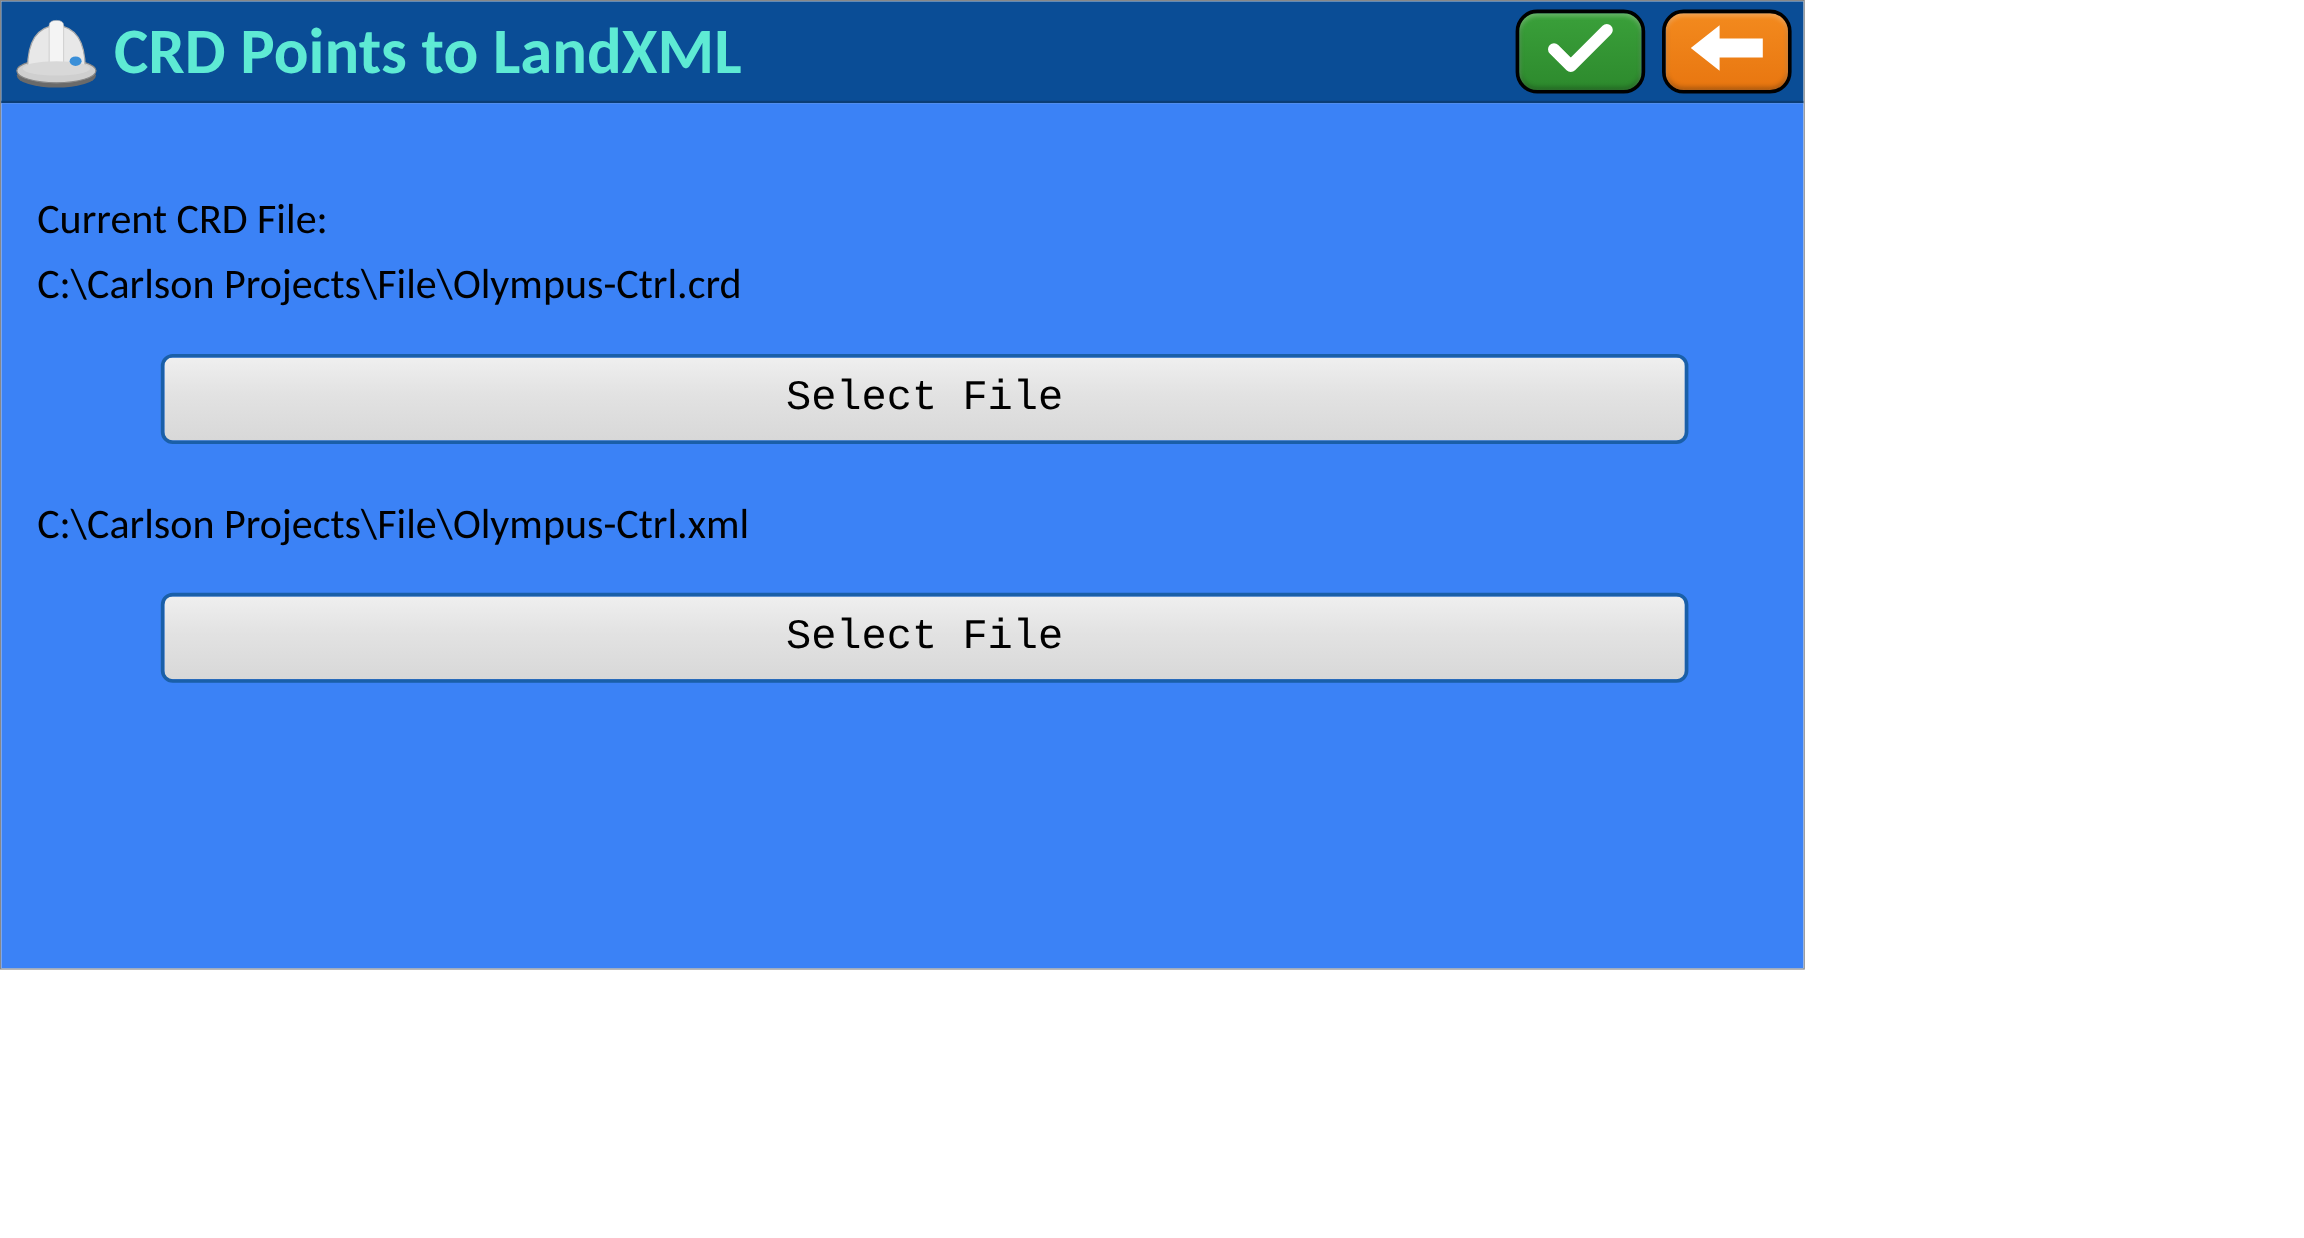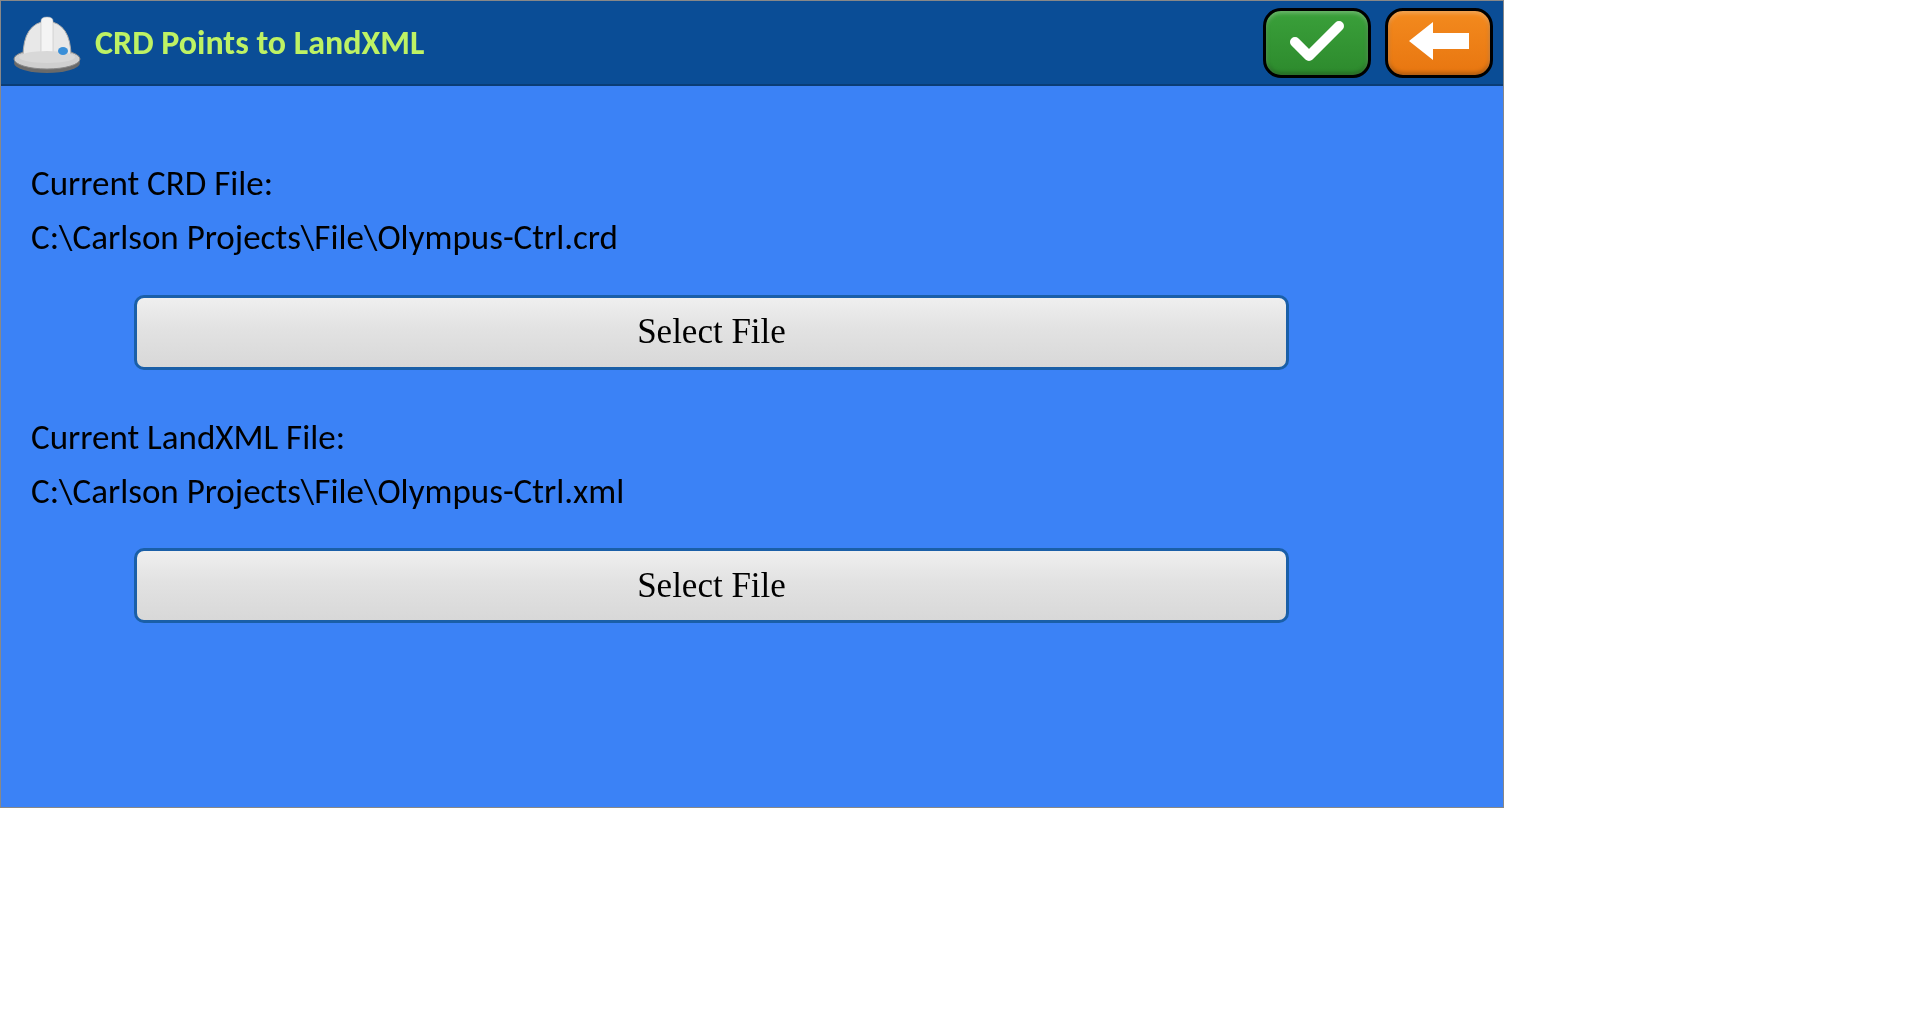--- a/index.html
+++ b/index.html
@@ -23,22 +23,22 @@
       padding: 0 10px;
       border-bottom: 2px solid #0a3d76;
     }
     .app-icon {
       width: 72px;
       height: 68px;
       margin-right: 12px;
       flex-shrink: 0;
     }
     .title {
-      color: #bef264;
-      font-size: 34px;
+      color: #5eead4;
+      font-size: 54px;
       font-weight: bold;
       flex-grow: 1;
     }
     .header-btn {
       width: 108px;
       height: 70px;
       border-radius: 18px;
       border: 3px solid #000;
       display: flex;
       align-items: center;
@@ -59,32 +59,32 @@
       height: calc(100% - 85px);
       padding: 70px 30px 30px 30px;
     }
     .label-text {
       font-size: 35px;
       color: #000;
       line-height: 1.55;
     }
     .select-button {
       display: block;
-      width: 1155px;
+      width: 1273px;
       margin-left: 103px;
       margin-top: 30px;
       margin-bottom: 40px;
       height: 75px;
       font-size: 35px;
       color: #000;
       background: linear-gradient(to bottom, #efefef 0%, #e2e2e2 45%, #d8d8d8 100%);
       border: 3px solid #1a5fa8;
       border-radius: 10px;
       cursor: pointer;
-      font-family: Liberation Serif, serif;
+      font-family: Liberation Mono, monospace;
     }
     .section {
       margin-bottom: 0;
     }
   </style>
 </head>
 <body>
 
 <div class="titlebar">
   <span class="app-icon">
@@ -114,17 +114,16 @@
   </div>
 </div>
 
 <div class="content">
   <div class="section">
     <div class="label-text">Current CRD File:</div>
     <div class="label-text">C:\Carlson Projects\File\Olympus-Ctrl.crd</div>
     <button class="select-button">Select File</button>
   </div>
   <div class="section">
-    <div class="label-text">Current LandXML File:</div>
     <div class="label-text">C:\Carlson Projects\File\Olympus-Ctrl.xml</div>
     <button class="select-button">Select File</button>
   </div>
 </div>
 
 </body></html>

